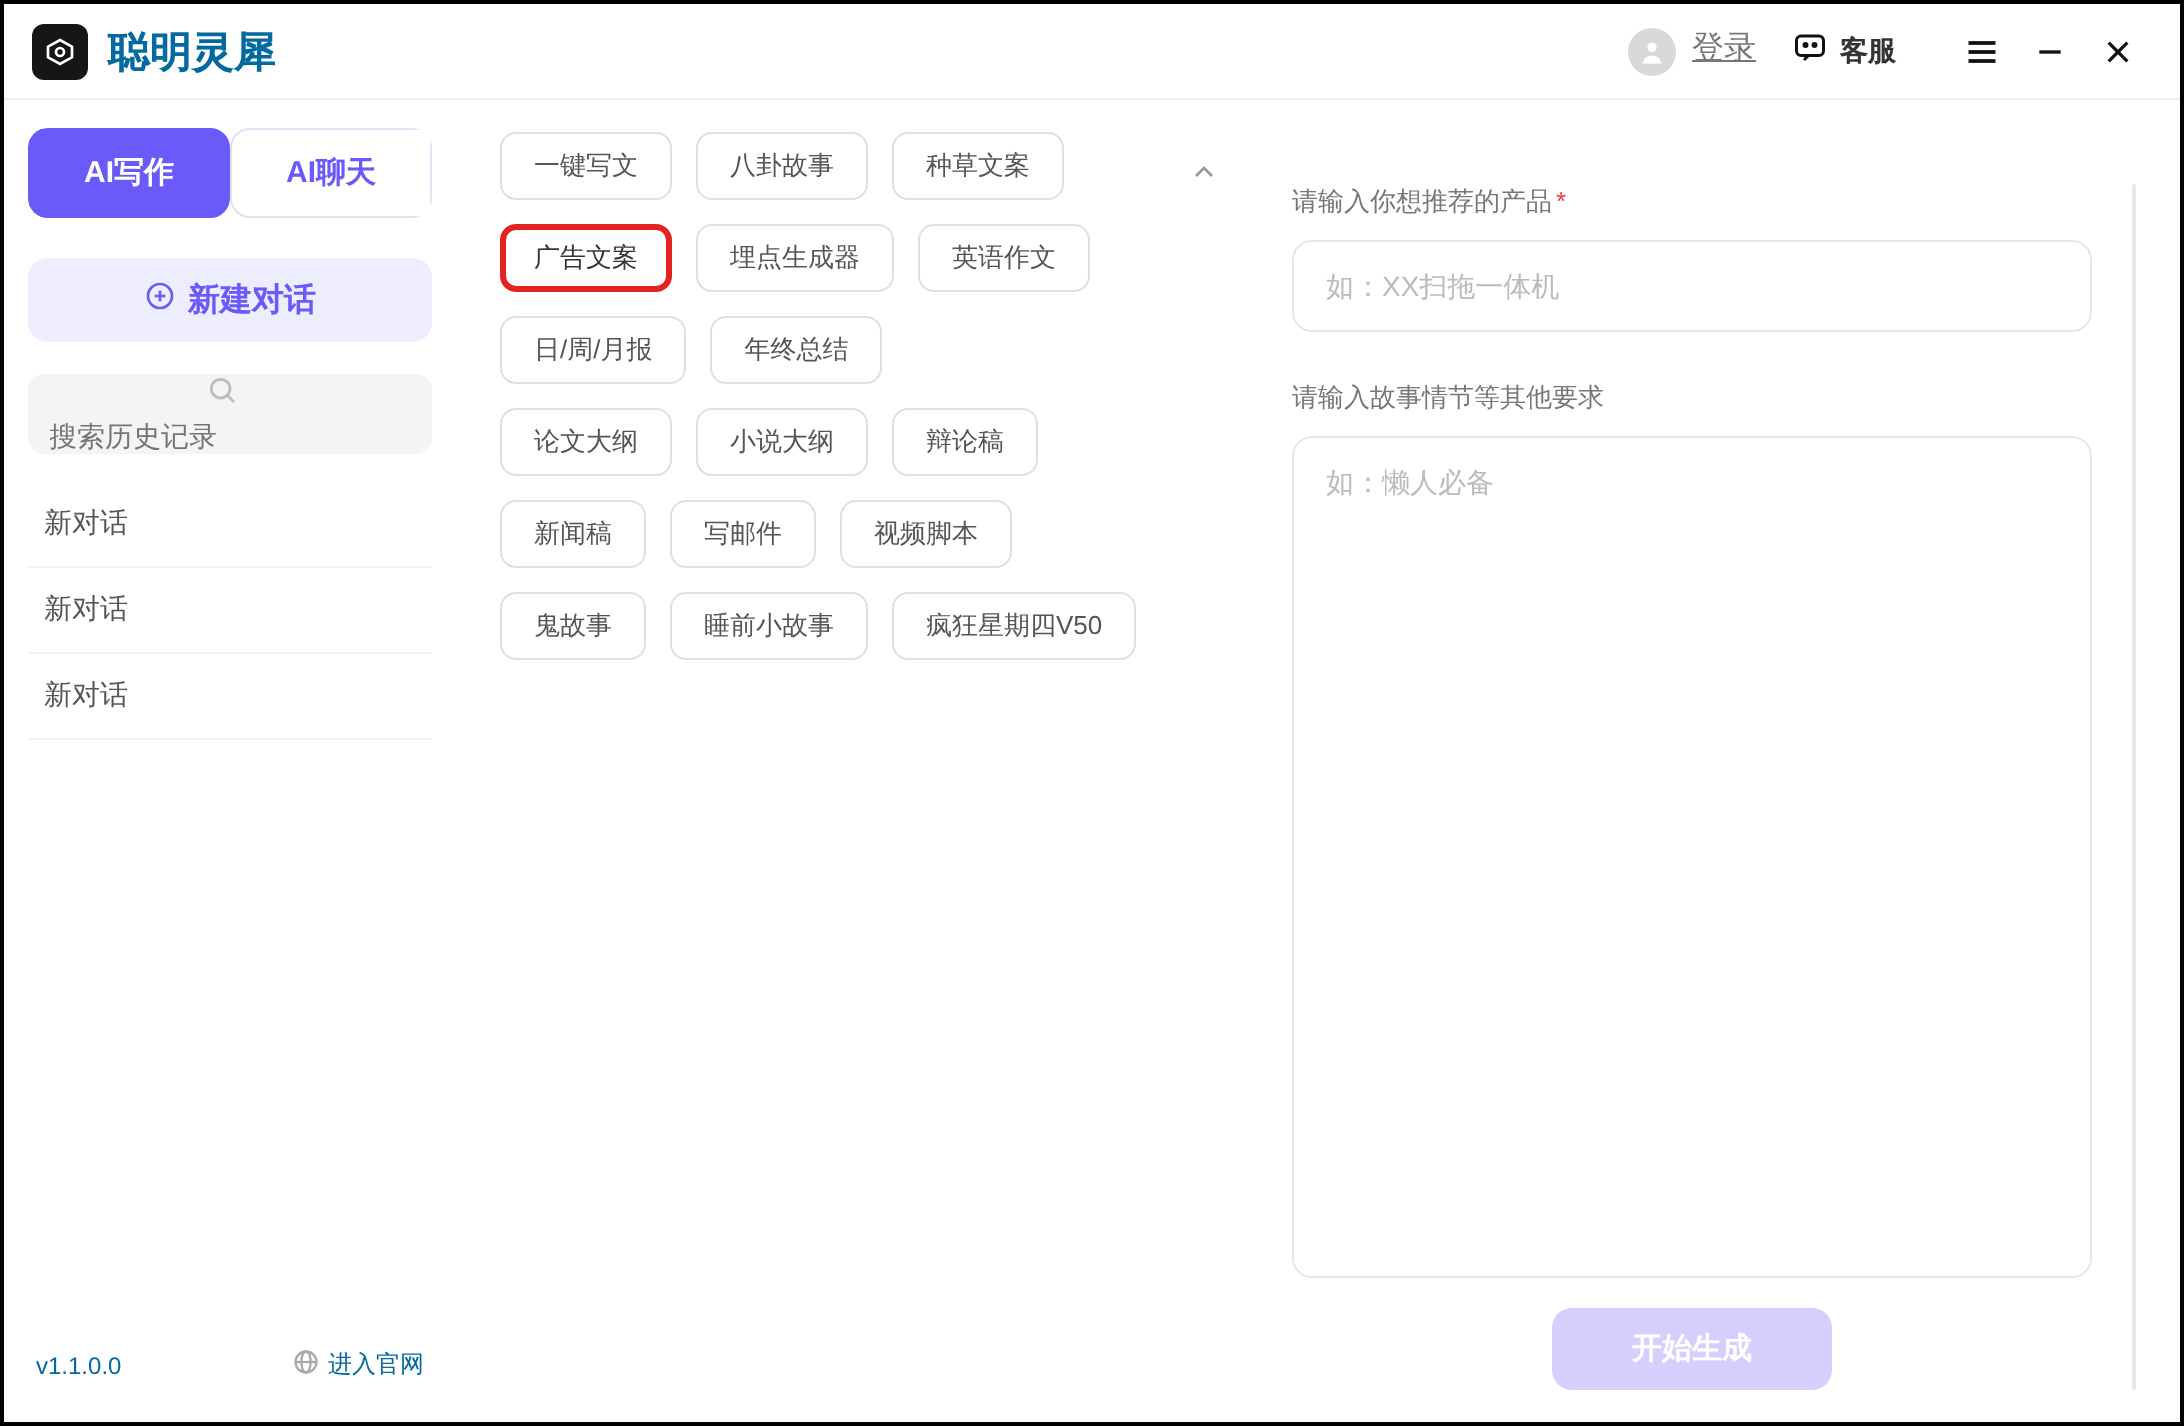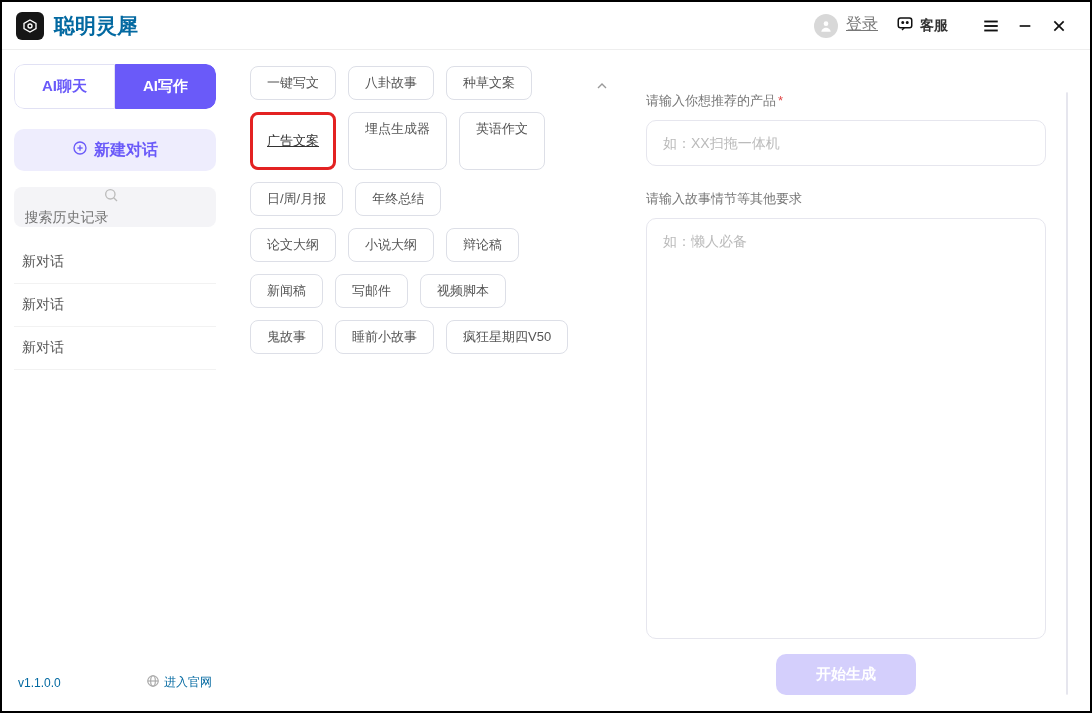--- a/index.html
+++ b/index.html
@@ -32,21 +32,21 @@
     .history-item.active { background:#fff; }
 
     .sidebar-footer { margin-top:auto; display:flex; align-items:center; justify-content:space-between; color:#0369a1; font-size:12px; padding:6px 4px; }
     .enter-site { display:flex; align-items:center; gap:4px; cursor:pointer; }
 
     
     .main { flex:1; padding:16px 22px; display:flex; flex-direction:row; }
     .tags-wrap { position:relative; padding-right:44px; }
     .tags { display:flex; flex-wrap:wrap; gap:12px; }
     .tag { border:1px solid #dddfe7; border-radius:8px; padding:7px 16px; font-size:13px; color:#555; cursor:pointer; background:#fff; }
-    .tag.selected { border:3px solid #e32222; color:#333; padding:17px 14px;text-decoration:underline; }
+    .tag.selected { border:3px solid #e32222; color:#333; padding:5px 14px; }
     .collapse-btn { position:absolute; right:0; top:6px; width:28px; height:28px; display:flex; align-items:center; justify-content:center; cursor:pointer; color:#999; }
 
     .form-area { display:flex; gap:20px; margin-top:26px; flex:1; min-height:0; }
     .form-left { width:400px; display:flex; flex-direction:column;margin-left:30px; }
     .form-right { flex:1; }
     .output-box { height:100%; border:1px solid #e6e6ee; border-radius:12px; background:#fff; }
 
     .field-label { font-size:13px; color:#777; margin-bottom:10px; }
     .field-label .star { color:#e04646; margin-left:2px; }
     .text-input { width:100%; border:1px solid #e6e6ee; border-radius:10px; padding:14px 16px; font-size:14px; outline:none; }
@@ -109,22 +109,22 @@
         <line x1="5" y1="5" x2="19" y2="19"></line>
         <line x1="19" y1="5" x2="5" y2="19"></line>
       </svg>
   </div>
 </div>
 
 <div class="body">
 
   <div class="sidebar">
     <div class="mode-tabs">
+      <div class="mode-tab write">AI写作</div>
       <div class="mode-tab chat">AI聊天</div>
-      <div class="mode-tab write">AI写作</div>
     </div>
 
     <div class="new-chat">
       <span>
         <svg width="16" height="16" viewBox="0 0 24 24" fill="none" stroke="#6a5af9" stroke-width="2">
             <circle cx="12" cy="12" r="9"></circle>
             <line x1="12" y1="8" x2="12" y2="16"></line>
             <line x1="8" y1="12" x2="16" y2="12"></line>
           </svg>
       </span>

